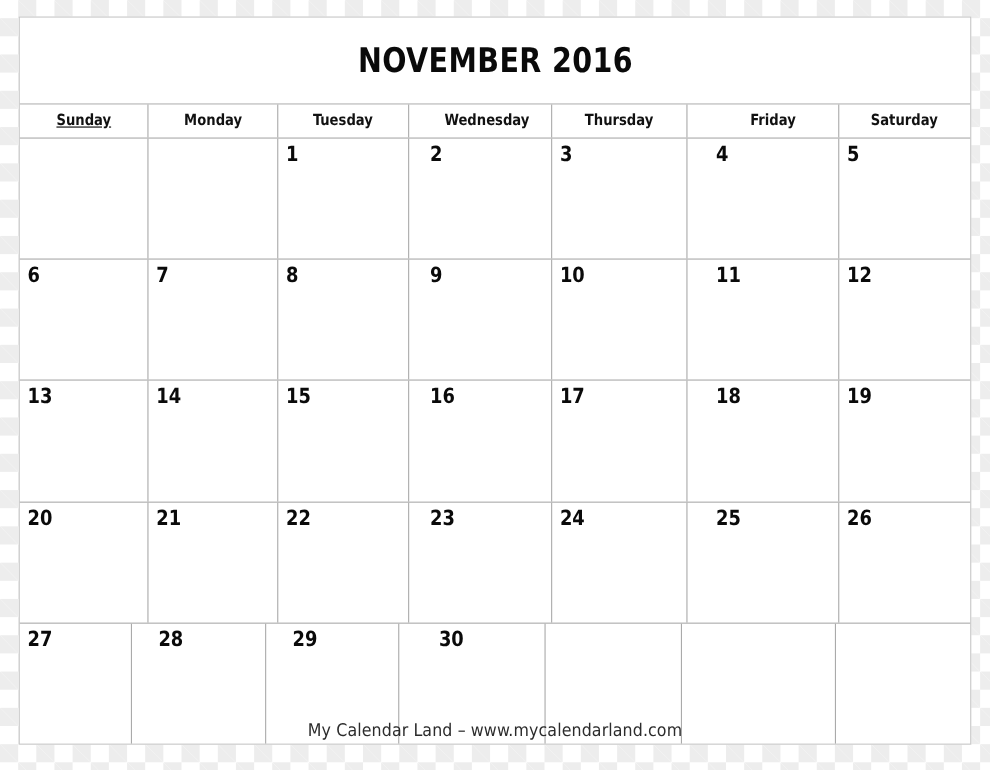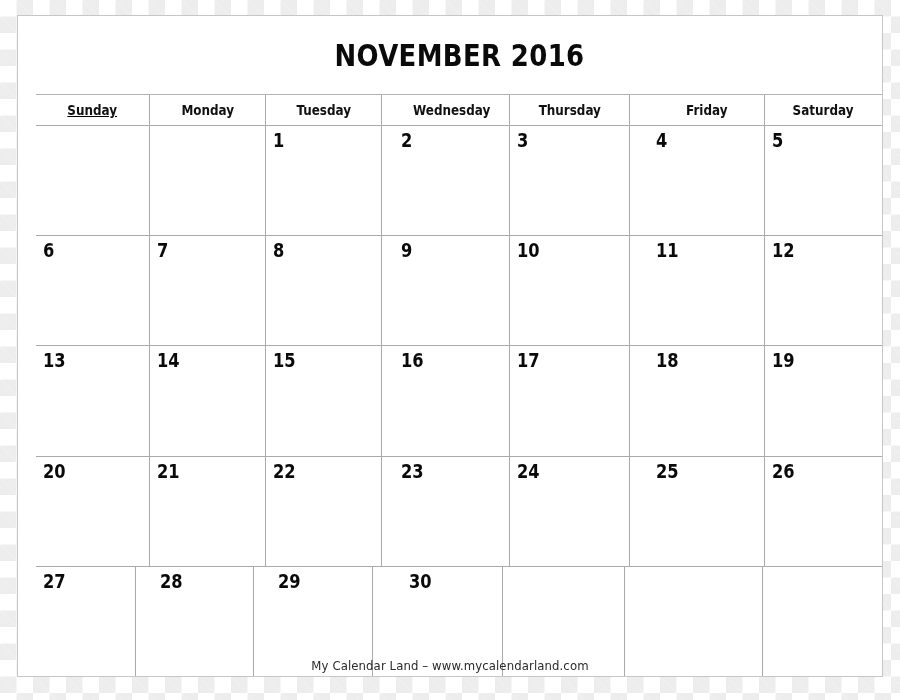--- a/index.html
+++ b/index.html
@@ -34,21 +34,20 @@
     position: absolute;
     left: 17px;
     top: 15px;
     width: 866px;
     height: 662px;
     background: #ffffff;
     border: 1px solid #c6c6c6;
     box-sizing: border-box;
     display: flex;
     flex-direction: column;
-    padding-left: 18px;
   }
 
   
   .title-bar {
     height: 79px;
     min-height: 79px;
     border-bottom: 1px solid #b4b4b4;
     box-sizing: border-box;
     display: flex;
     align-items: center;
@@ -136,21 +135,21 @@
   .col-6 { width: 124px; }
 
   
   .footer-credit {
     position: absolute;
     left: 0;
     right: 0;
     bottom: 3px;
     text-align: center;
     font-family: "DejaVu Sans Condensed", "Liberation Sans Narrow", "Liberation Sans", sans-serif;
-    font-size: 13px;
+    font-size: 16px;
     font-weight: normal;
     color: #2b2b2b;
     letter-spacing: 0.1px;
     pointer-events: none;
     z-index: 5;
   }
 </style>
 </head>
 <body>
 

